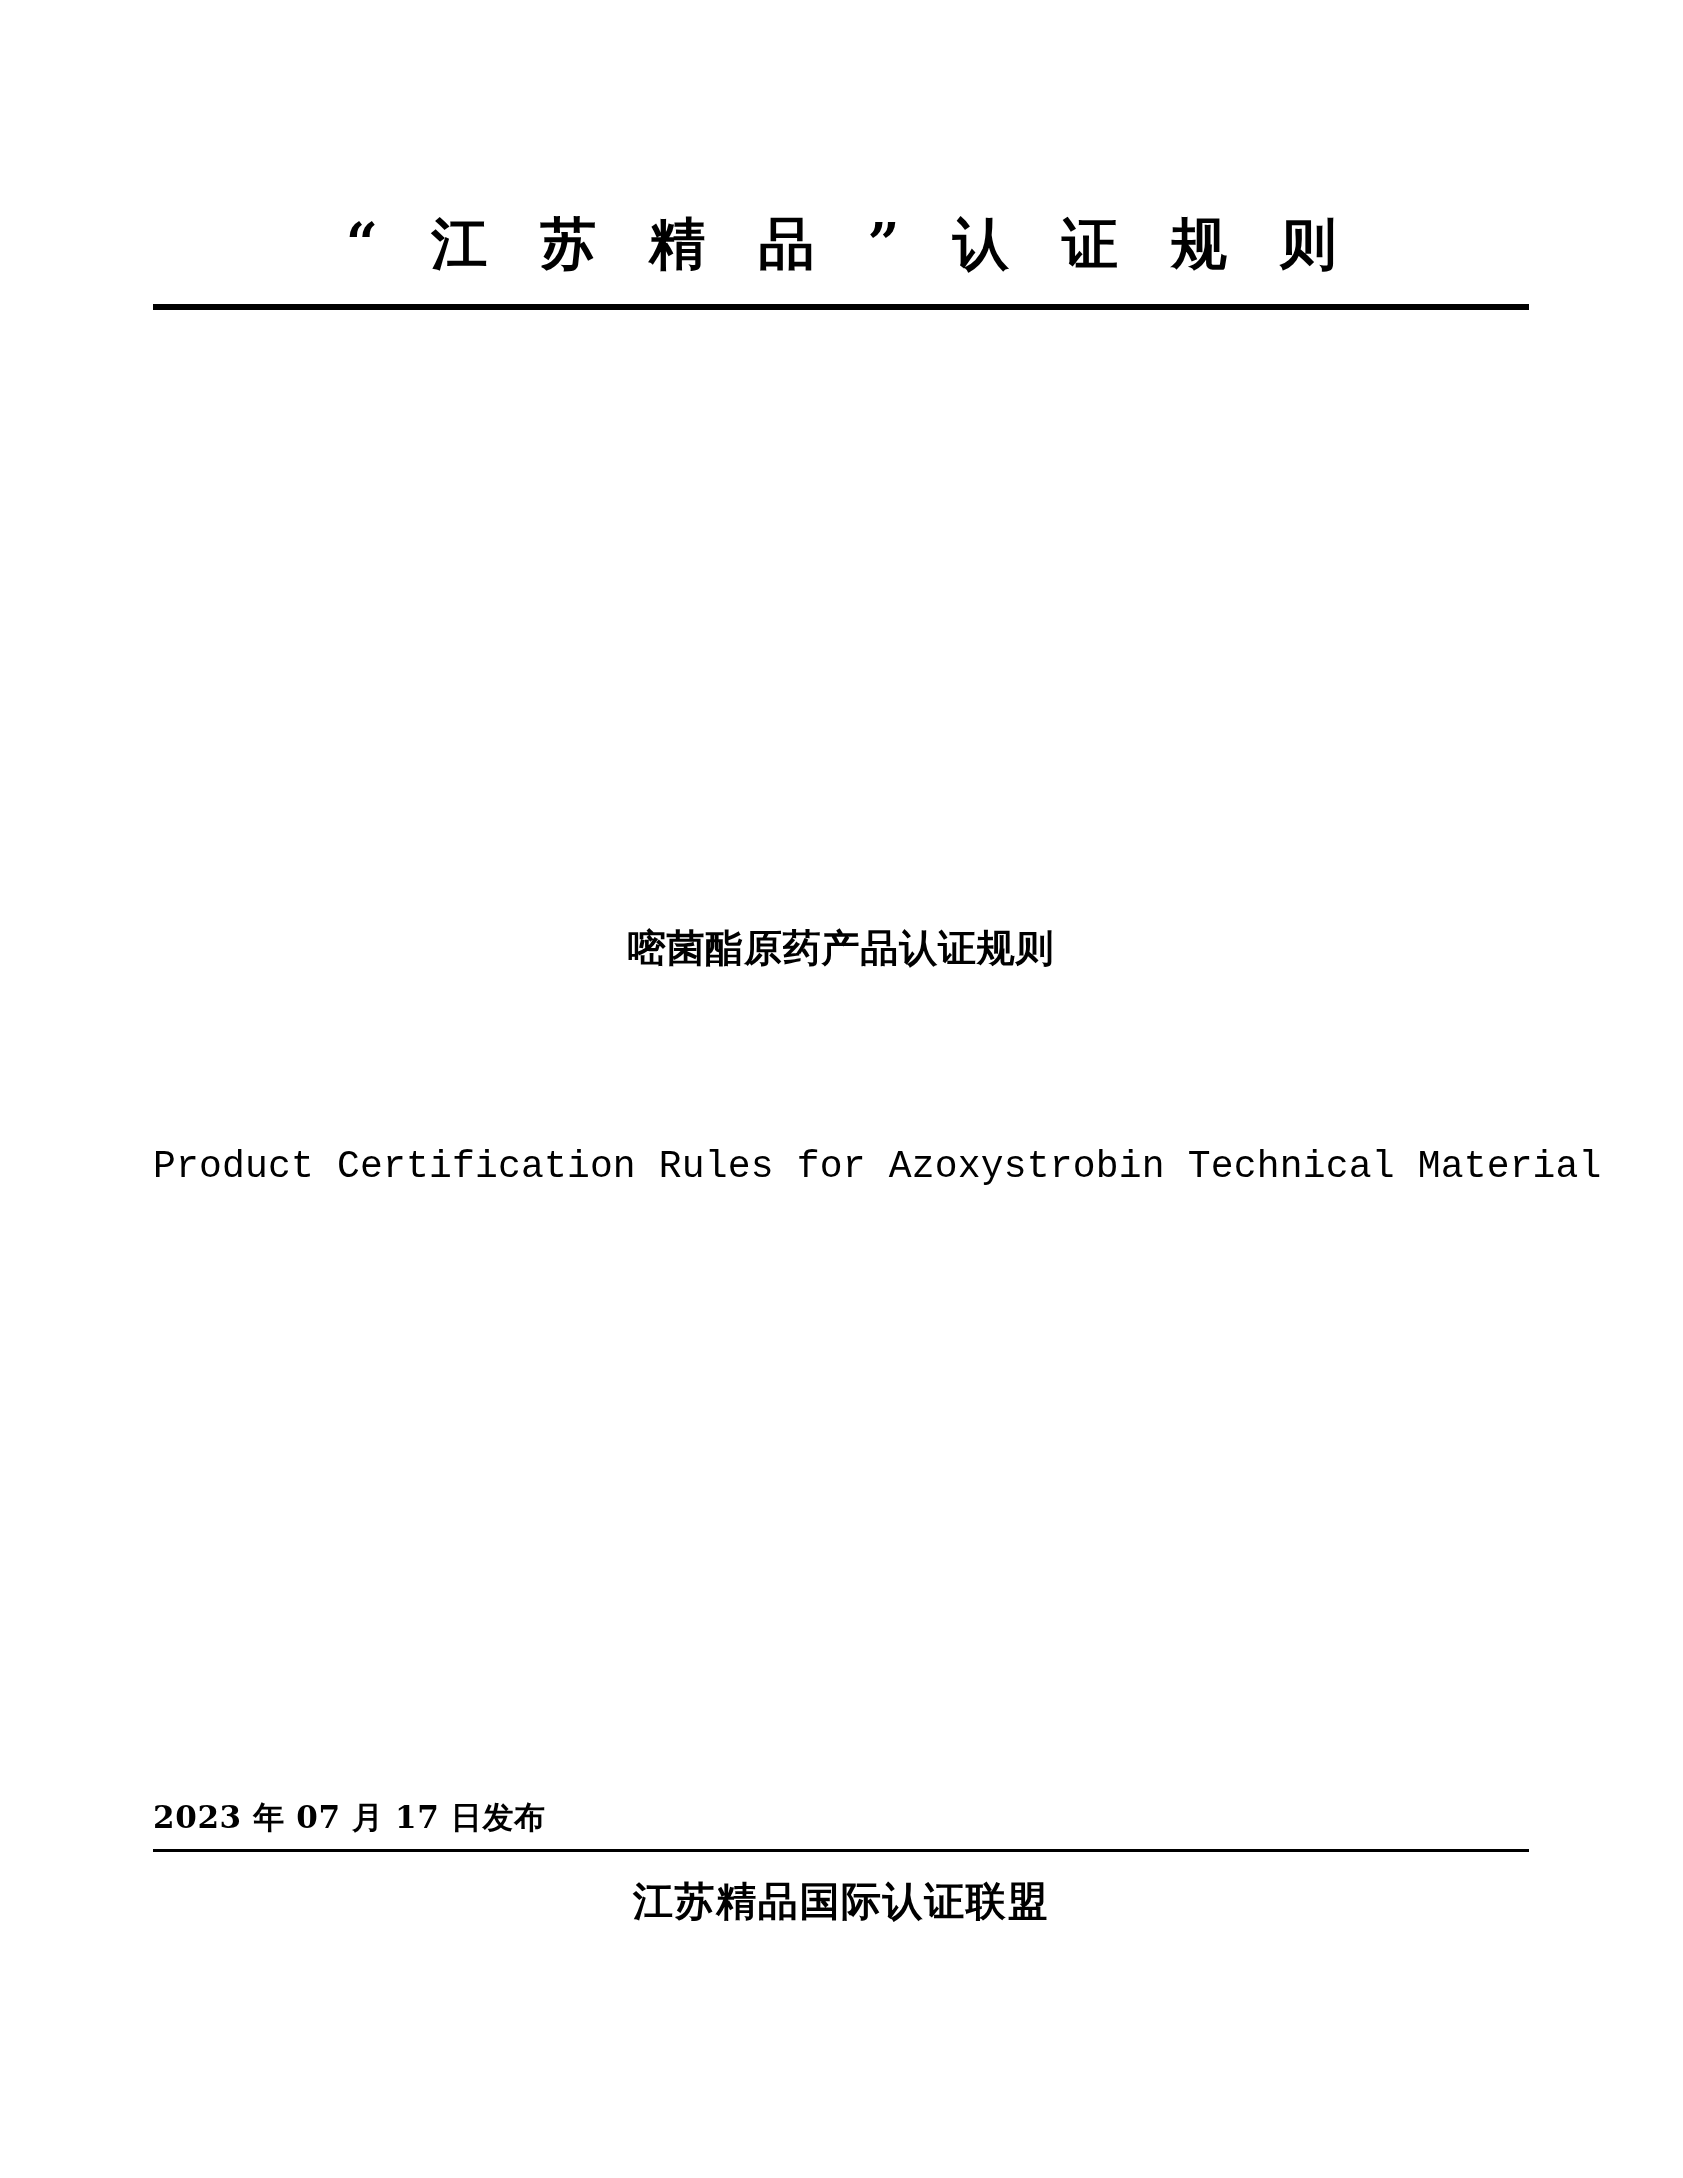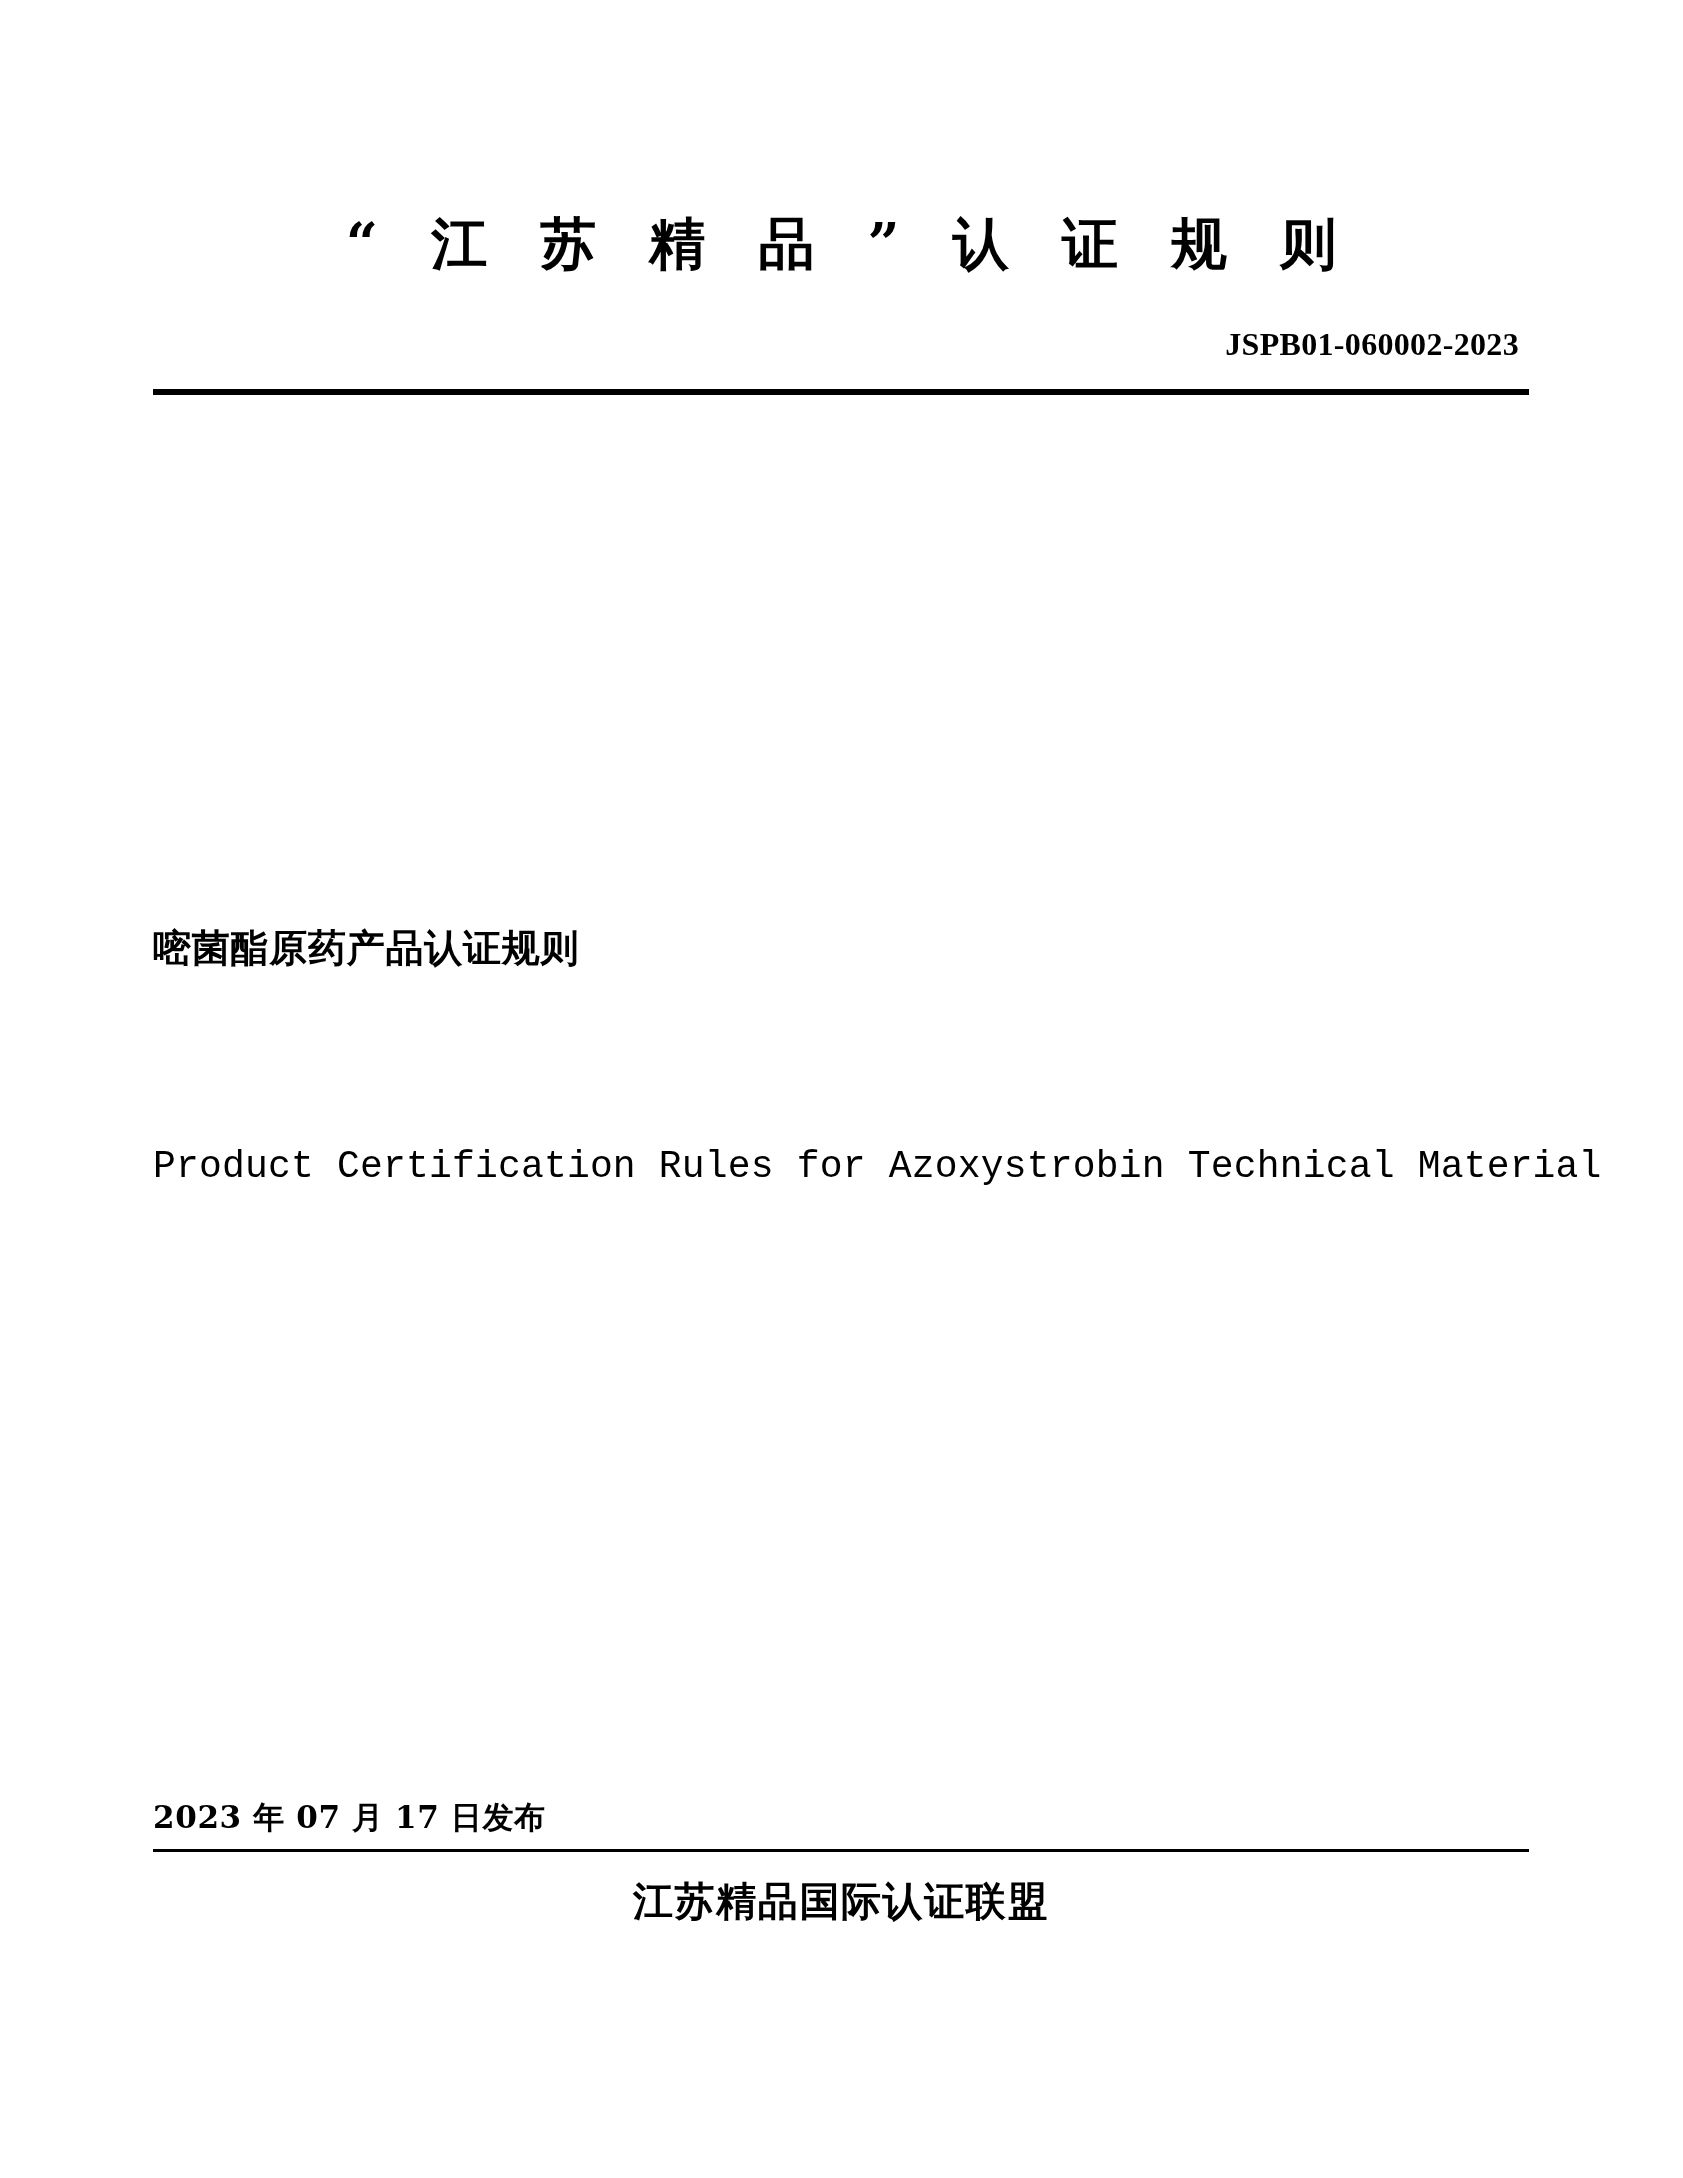--- a/index.html
+++ b/index.html
@@ -53,21 +53,21 @@
     margin-top: 26px;
     border-top: 6px solid #000000;
     width: 100%;
   }
   
   .center-block {
     position: absolute;
     left: 153px;
     top: 921px;
     width: 1376px;
-    text-align: left;
+    text-align: center;
   }
   .cn-title {
     font-family: "DejaVu Serif", serif;
     font-weight: bold;
     font-size: 38px;
     letter-spacing: 0.02em;
     line-height: 1.4;
   }
   .en-title {
     margin-top: 166px;
@@ -113,21 +113,20 @@
     white-space: nowrap;
   }
 </style>
 </head>
 <body>
 
 <div class="page">
 
   <div class="header-block">
     <div class="doc-main-title">“ 江 苏 精 品 ” 认 证 规 则</div>
-    <div class="doc-code">JSPB01-060002-2023</div>
     <div class="header-rule"></div>
   </div>
 
   <div class="center-block">
     <div class="cn-title">嘧菌酯原药产品认证规则</div>
     <div class="en-title">Product Certification Rules for Azoxystrobin Technical Material</div>
   </div>
 
   <div class="footer-block">
     <div class="footer-dates">

